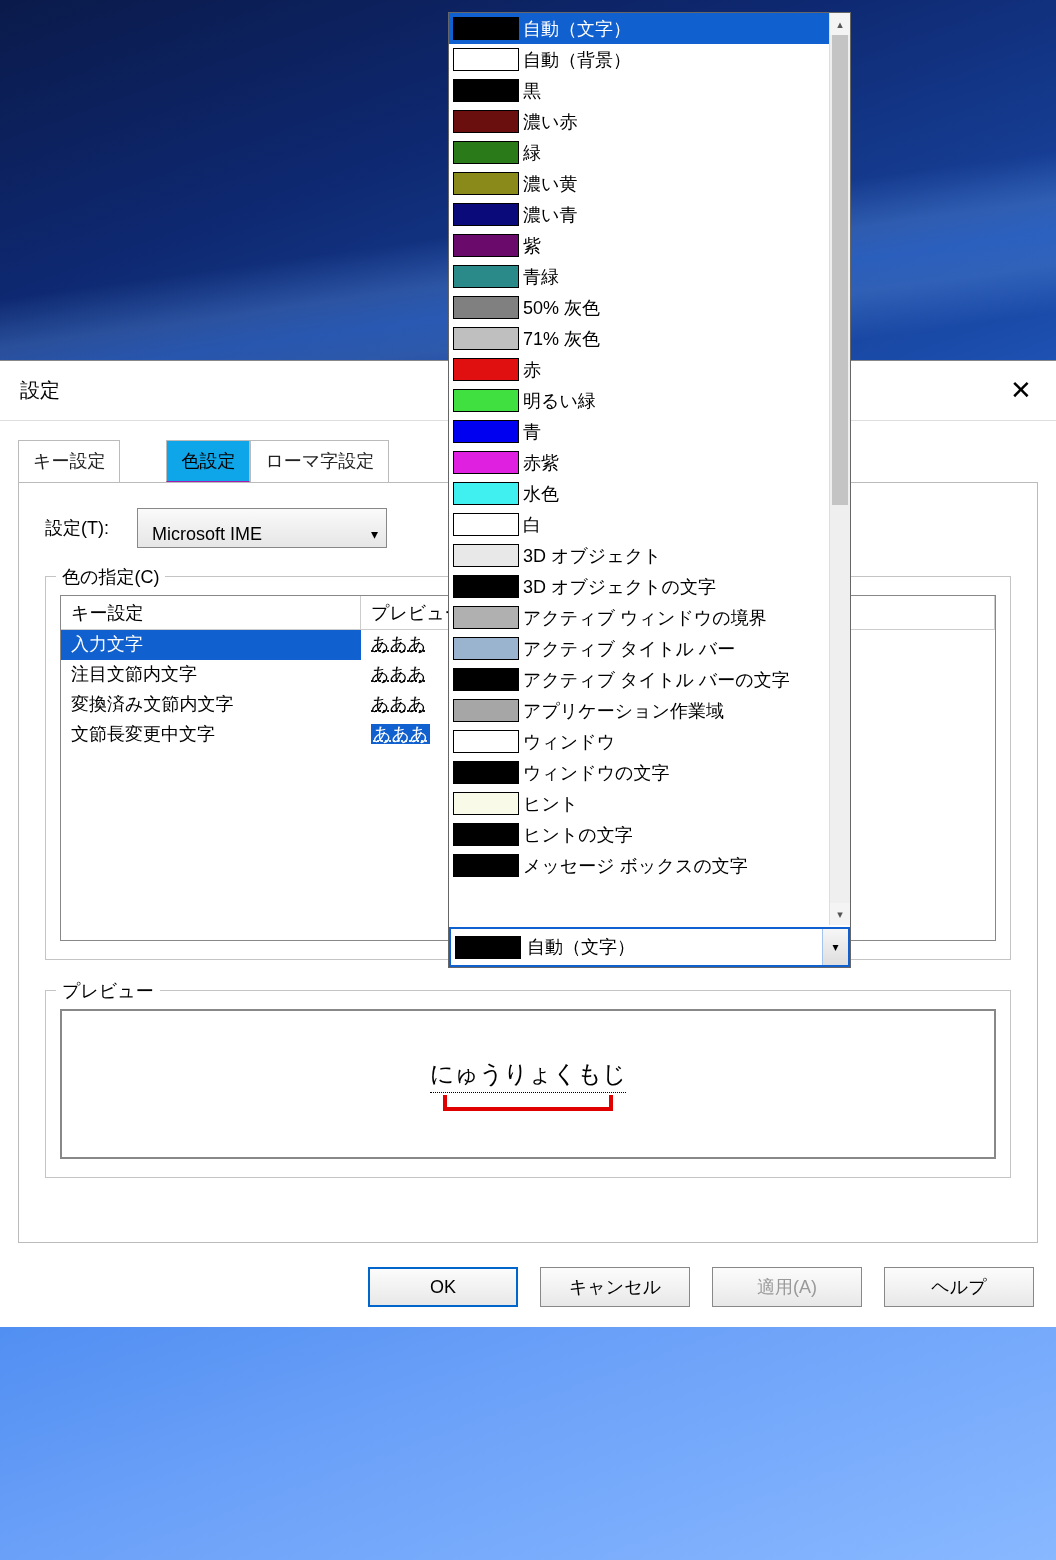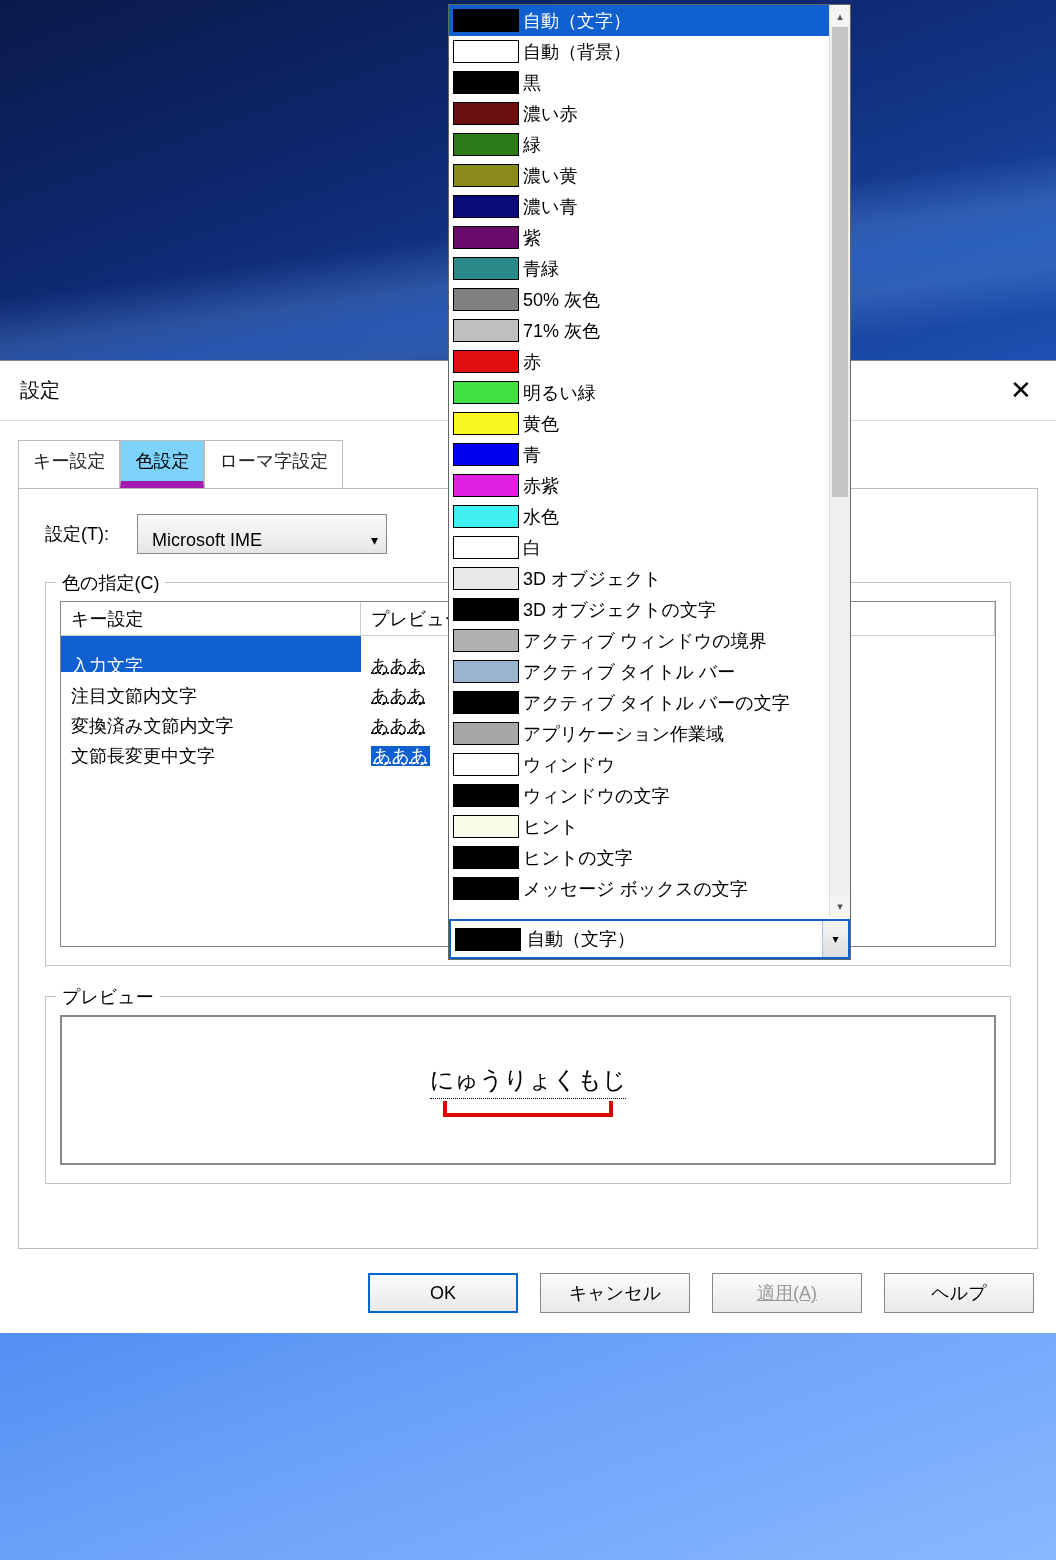--- a/index.html
+++ b/index.html
@@ -54,21 +54,21 @@
   top: 1px;
 }
 .tab {
   padding: 8px 14px;
   border: 1px solid #bbb;
   border-bottom: none;
   background: #fff;
   margin-right: 0;
 }
 .tab.inactive { background: #fff; color: #222; }
-.tab.active { background: #7dd3fc; position: relative; z-index: 2; border-bottom: 7px solid #a21caf; }
+.tab.active { background: #0ea5e9; position: relative; z-index: 2; border-bottom: 1px solid #a21caf; margin-left: 46px; }
 .tab-pane {
   border: 1px solid #bbb;
   border-top: none;
   padding: 26px 26px 34px 26px;
   position: relative;
   z-index: 1;
 }
 .settings-row { display: flex; align-items: center; margin-bottom: 28px; }
 .settings-row label { margin-right: 28px; }
 .dropdown {
@@ -111,21 +111,21 @@
 }
 .listhead .col {
   border-right: 1px solid #ccc;
   padding: 6px 10px;
   display: flex;
   align-items: center;
 }
 .col-name { width: 300px; }
 .col-prev { flex: 1; }
 .list-rows .row { display: flex; height: 30px; }
-.list-rows .row .c { padding: 18px 10px; }
+.list-rows .row .c { padding: 2px 10px; }
 .list-rows .row .c.name { width: 300px; }
 .list-rows .row .c.prev { flex: 1; }
 .row.sel .c.name { background: #1060d0; color: #fff; }
 .prev-text { text-decoration: underline dotted; }
 .row.reverse .c.prev span { background: #1060d0; color: #fff; text-decoration: none; padding: 0 2px; text-decoration: underline dotted; }
 .preview-box {
   border: 2px solid #888;
   height: 150px;
   display: flex;
   flex-direction: column;
@@ -155,25 +155,25 @@
 .btn {
   width: 150px;
   height: 40px;
   border: 1px solid #888;
   background: linear-gradient(#fcfcfc,#e8e8e8);
   display: flex;
   align-items: center;
   justify-content: center;
 }
 .btn.default { border: 2px solid #0066cc; }
-.btn.disabled { color: #999; text-decoration: underline; }
+.btn.disabled { color: #999; }
 .color-dropdown-panel {
   position: absolute;
   left: 448px;
-  top: 4px;
+  top: 12px;
   width: 403px;
   background: #fff;
   border: 1px solid #666;
   z-index: 10;
 }
 .color-list { height: 912px; overflow: hidden; display: flex; }
 .color-list-inner { flex: 1; }
 .color-row {
   display: flex;
   align-items: center;
@@ -350,24 +350,20 @@
         </div>
         <div class="color-row">
           <div class="swatch" style="background: rgb(224, 16, 16);"></div>
           <span class="color-label">赤</span>
         </div>
         <div class="color-row">
           <div class="swatch" style="background: rgb(64, 224, 64);"></div>
           <span class="color-label">明るい緑</span>
         </div>
         <div class="color-row">
-          <div class="swatch" style="background: rgb(248, 248, 32);"></div>
-          <span class="color-label">黄色</span>
-        </div>
-        <div class="color-row">
           <div class="swatch" style="background: rgb(0, 0, 240);"></div>
           <span class="color-label">青</span>
         </div>
         <div class="color-row">
           <div class="swatch" style="background: rgb(224, 32, 224);"></div>
           <span class="color-label">赤紫</span>
         </div>
         <div class="color-row">
           <div class="swatch" style="background: rgb(64, 240, 240);"></div>
           <span class="color-label">水色</span>

